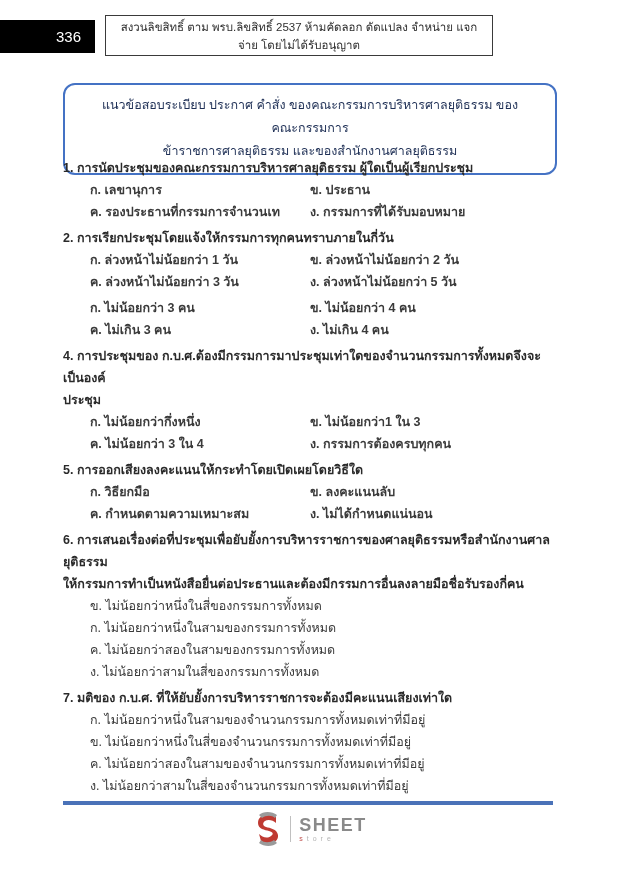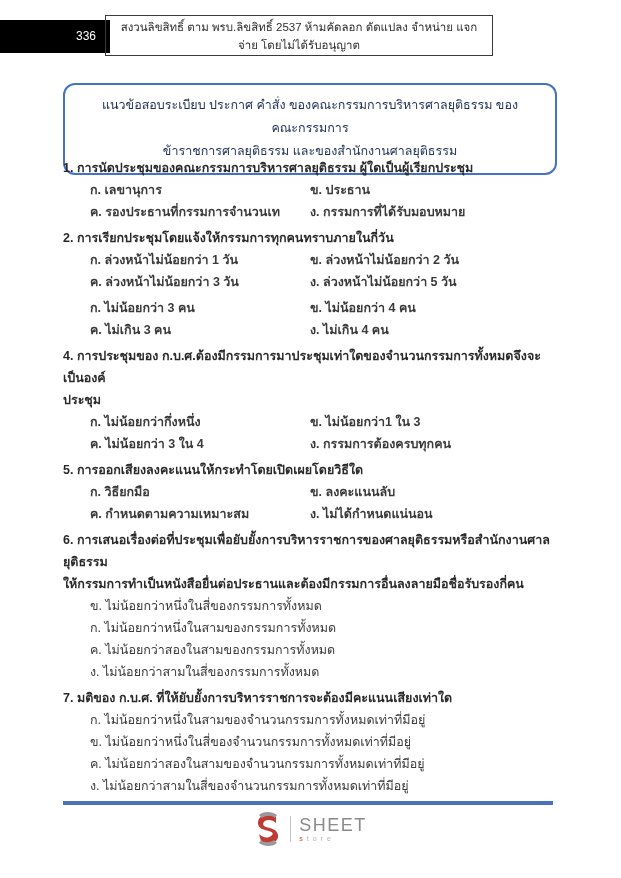--- a/index.html
+++ b/index.html
@@ -13,24 +13,24 @@
     width: 621px;
     height: 878px;
     background: #ffffff;
     overflow: hidden;
   }
 
   
   .page-number-box {
     position: absolute;
     left: 0; top: 20px;
-    width: 110px; height: 33px;
+    width: 95px; height: 33px;
     background: #000000;
     color: #ffffff;
-    font-size: 12px;
+    font-size: 15px;
     line-height: 33px;
     text-align: right;
     padding-right: 14px;
     padding-left: 28px;
   }
   .copyright-box {
     position: absolute;
     left: 105px; top: 15px;
     width: 388px; height: 41px;
     border: 1.5px solid #3a3a3a;
@@ -101,21 +101,21 @@
     gap: 8px;
   }
   .logo-icon { width: 28px; height: 34px; }
   .logo-divider {
     width: 1px; height: 26px;
     background: #c0c0c0;
   }
   .logo-text-wrap { display: flex; flex-direction: column; }
   .logo-brand {
     font-size: 18px;
-    font-weight: normal;
+    font-weight: bold;
     letter-spacing: 1.5px;
     color: #8a8a8a;
     line-height: 18px;
   }
   .logo-sub {
     font-size: 7px;
     letter-spacing: 4px;
     color: #b5b5b5;
     line-height: 9px;
   }

